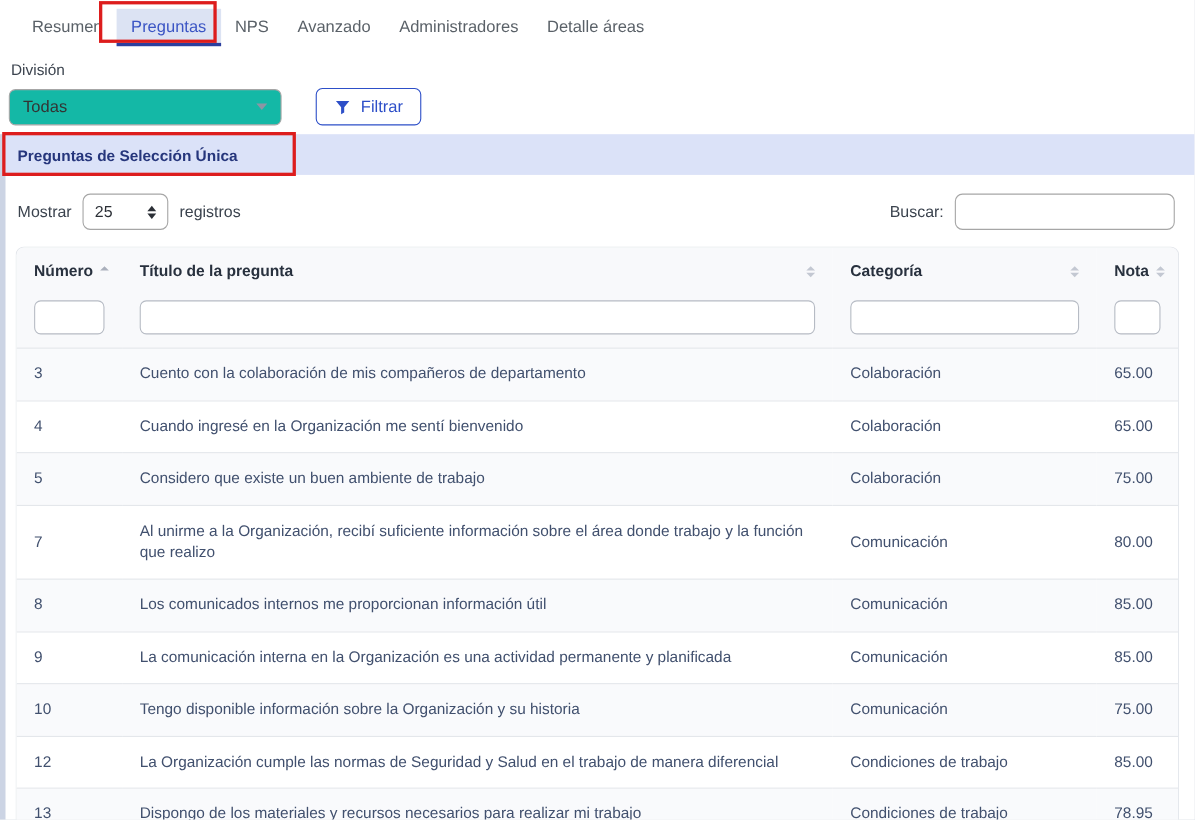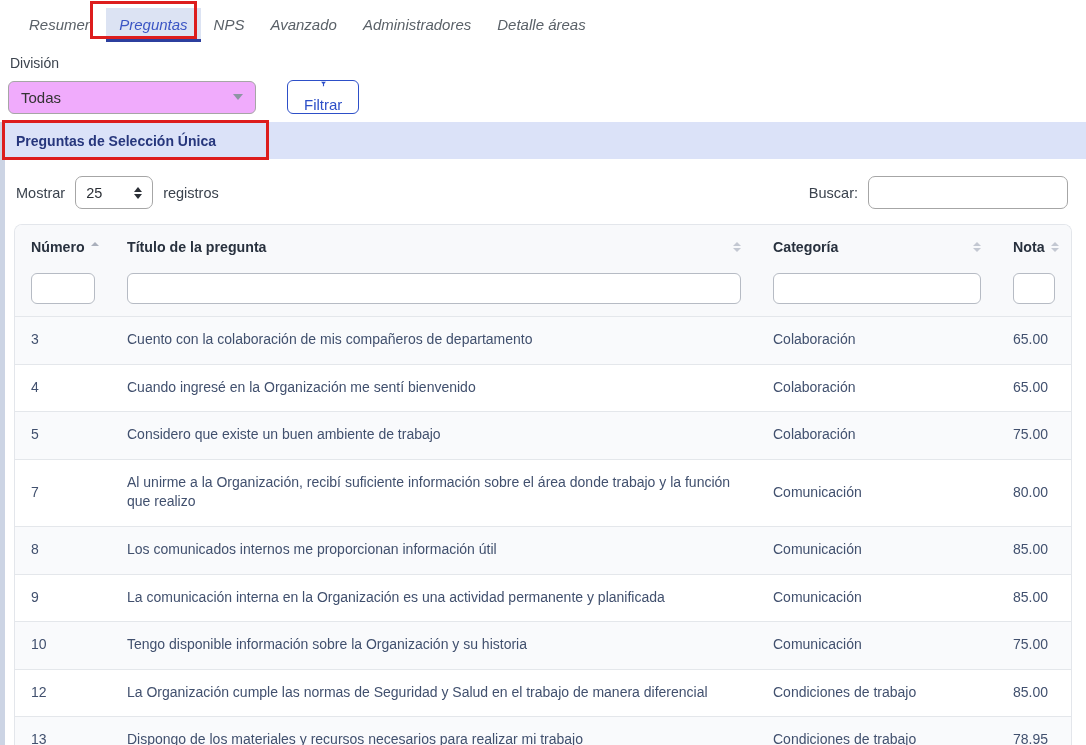--- a/index.html
+++ b/index.html
@@ -10,21 +10,20 @@
     color: #3b434e;
     position: relative;
   }
 
   
   .tabbar {
     display: flex;
     align-items: flex-end;
     padding: 8px 0 0 16px;
     height: 42px;
-    font-style: italic;
   }
   .tab {
     font-size: 15px;
     color: #5a6168;
     padding: 8px 13px 9px;
     cursor: pointer;
     white-space: nowrap;
   }
   .tab.active {
     color: #3b55c4;
@@ -43,39 +42,38 @@
   #ann-tab { left: 90px; top: 1px; width: 107px; height: 38px; }
   #ann-section { left: 2px; top: 120px; width: 267px; height: 40px; }
 
   
   .filter-area { padding: 13px 0 0 8px; }
   .division-label { font-size: 14px; color: #3b434e; margin-left: 2px; }
   .controls-row { display: flex; align-items: center; margin-top: 9px; }
   .fake-select {
     width: 248px; height: 33px;
     border: 1px solid #a6a6a6; border-radius: 6px;
-    background: #f0abfc;
+    background: #14b8a6;
     display: flex; align-items: center; justify-content: space-between;
     padding: 0 12px; font-size: 15px; color: #333; cursor: pointer;
   }
   .chev {
     width: 0; height: 0;
     border-left: 5px solid transparent; border-right: 5px solid transparent;
     border-top: 6px solid #8d95a4;
   }
   .btn-filtrar {
     margin-left: 31px;
     height: 34px; padding: 0 16px;
     background: #fff;
     border: 1.5px solid #2d4fc8; border-radius: 6px;
     color: #2d4fc8; font-size: 15px; font-weight: 500;
     font-family: inherit;
     display: inline-flex; align-items: center; gap: 9px;
     cursor: pointer;
-    flex-direction: column;
   }
   .btn-filtrar svg { display: block; }
 
   
   .panel {
     margin-top: 8px;
     border-left: 5px solid #ccd4e4;
     min-height: 623px;
   }
   .panel-header {

